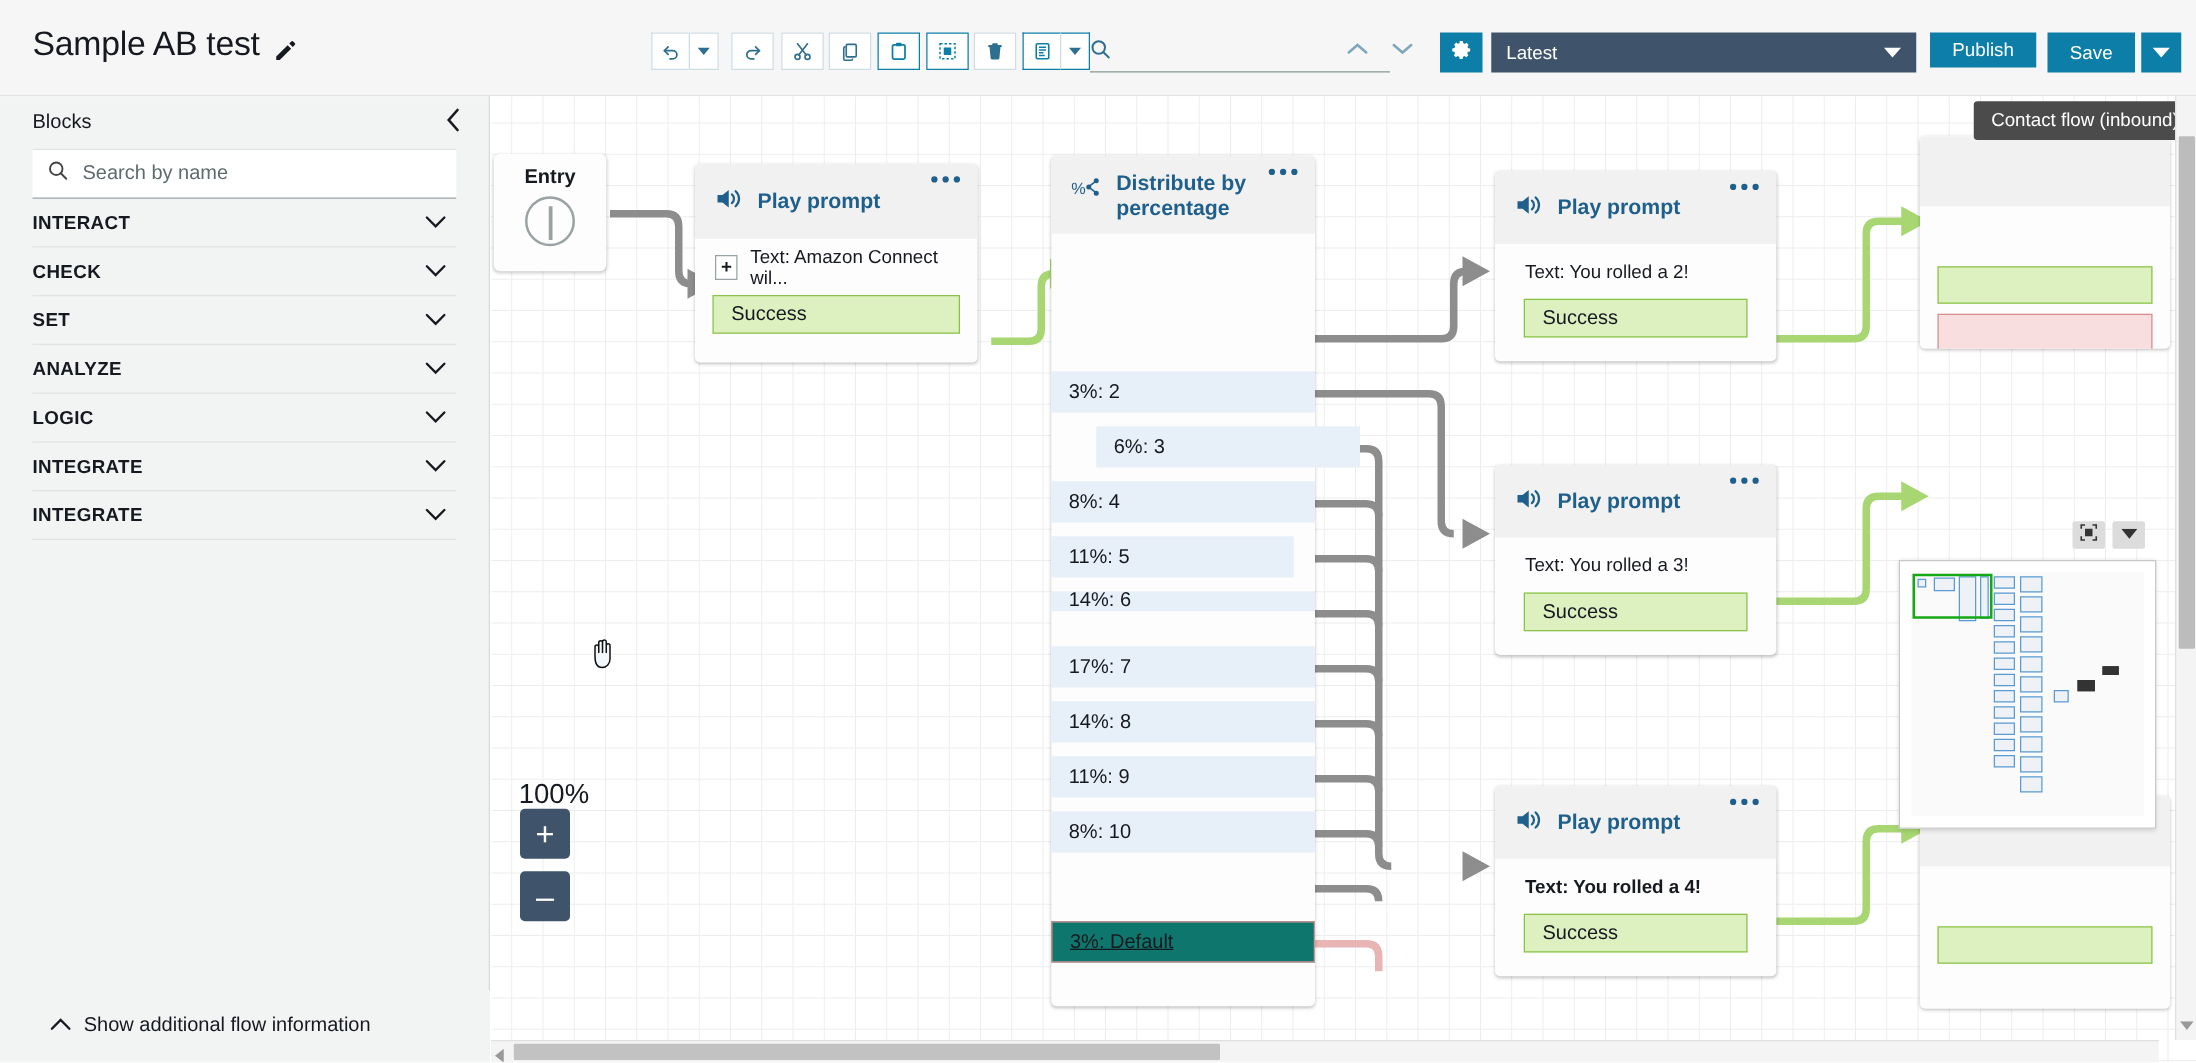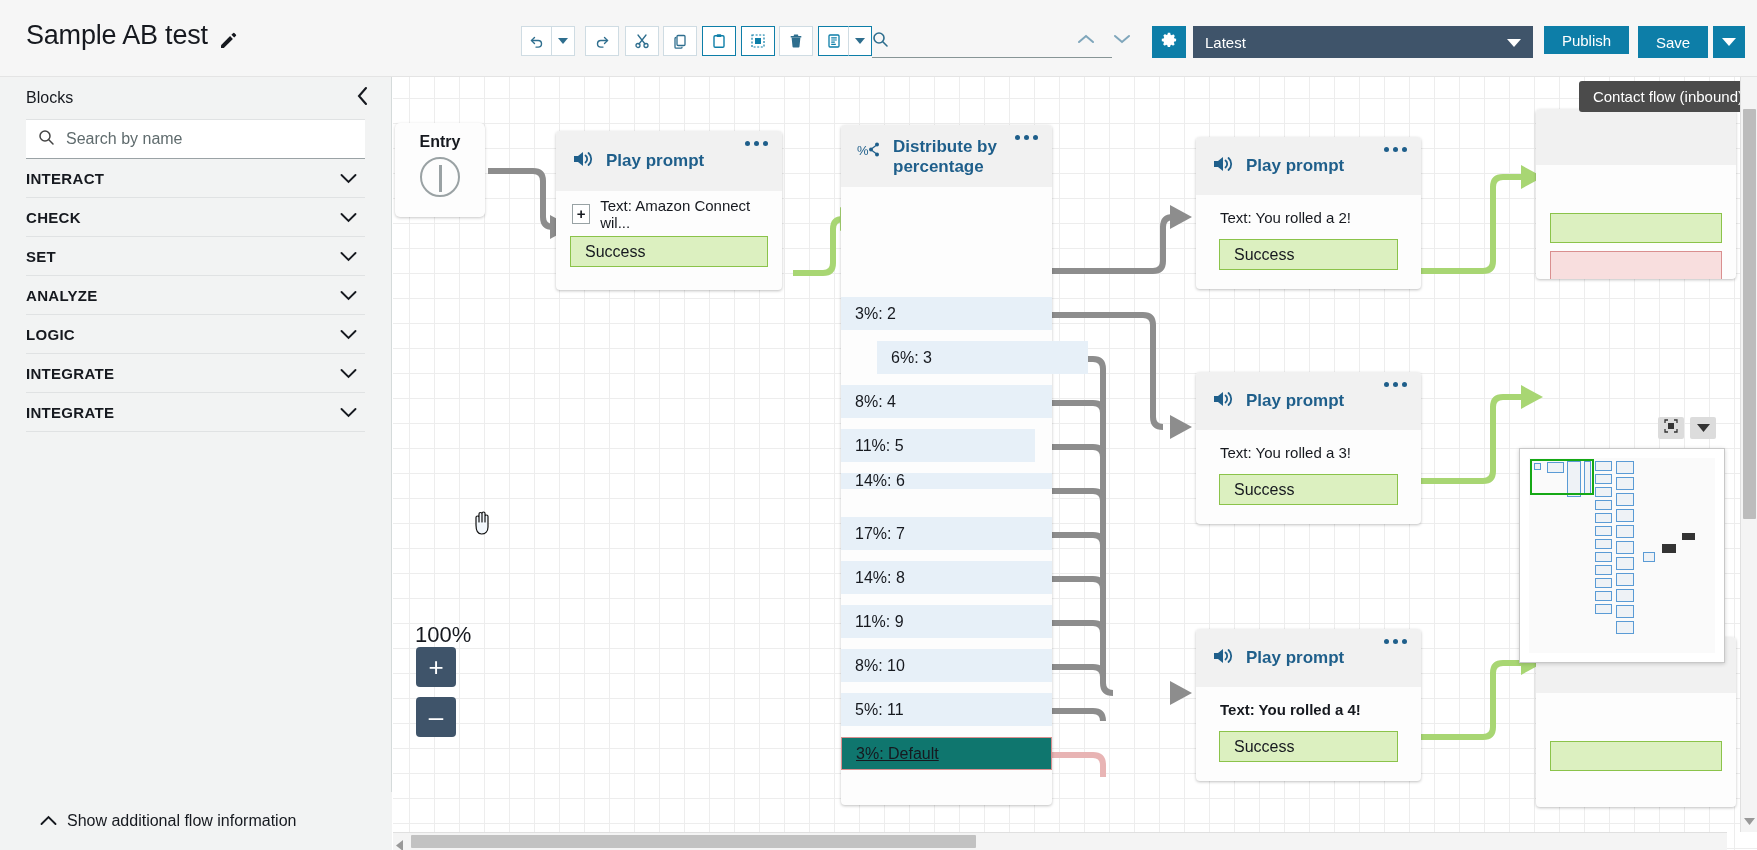--- a/index.html
+++ b/index.html
@@ -595,23 +595,20 @@
           <span>17%: 7</span>
         </div>
       <div class="pct-row" style="left:0; top:436px;  width:211px; height:33px;">
           <span>14%: 8</span>
         </div>
       <div class="pct-row" style="left:0; top:480px;  width:211px; height:33px;">
           <span>11%: 9</span>
         </div>
       <div class="pct-row" style="left:0; top:524px;  width:211px; height:33px;">
           <span>8%: 10</span>
-        </div>
-      <div class="pct-row" style="left:0; top:568px;  width:211px; height:33px;">
-          <span>5%: 11</span>
         </div>
       <div class="pct-row dflt" style="left:0; top:612px; width:211px; height:33px;">
           <span>3%: Default</span>
         </div>
     </div>
 
     <div class="node" style="left:803px; top:60px; width:225px; height:152px;">
       <div class="node-head" style="height:58px;">
         <span>
           <svg width="22" height="20" viewBox="0 0 22 20">

